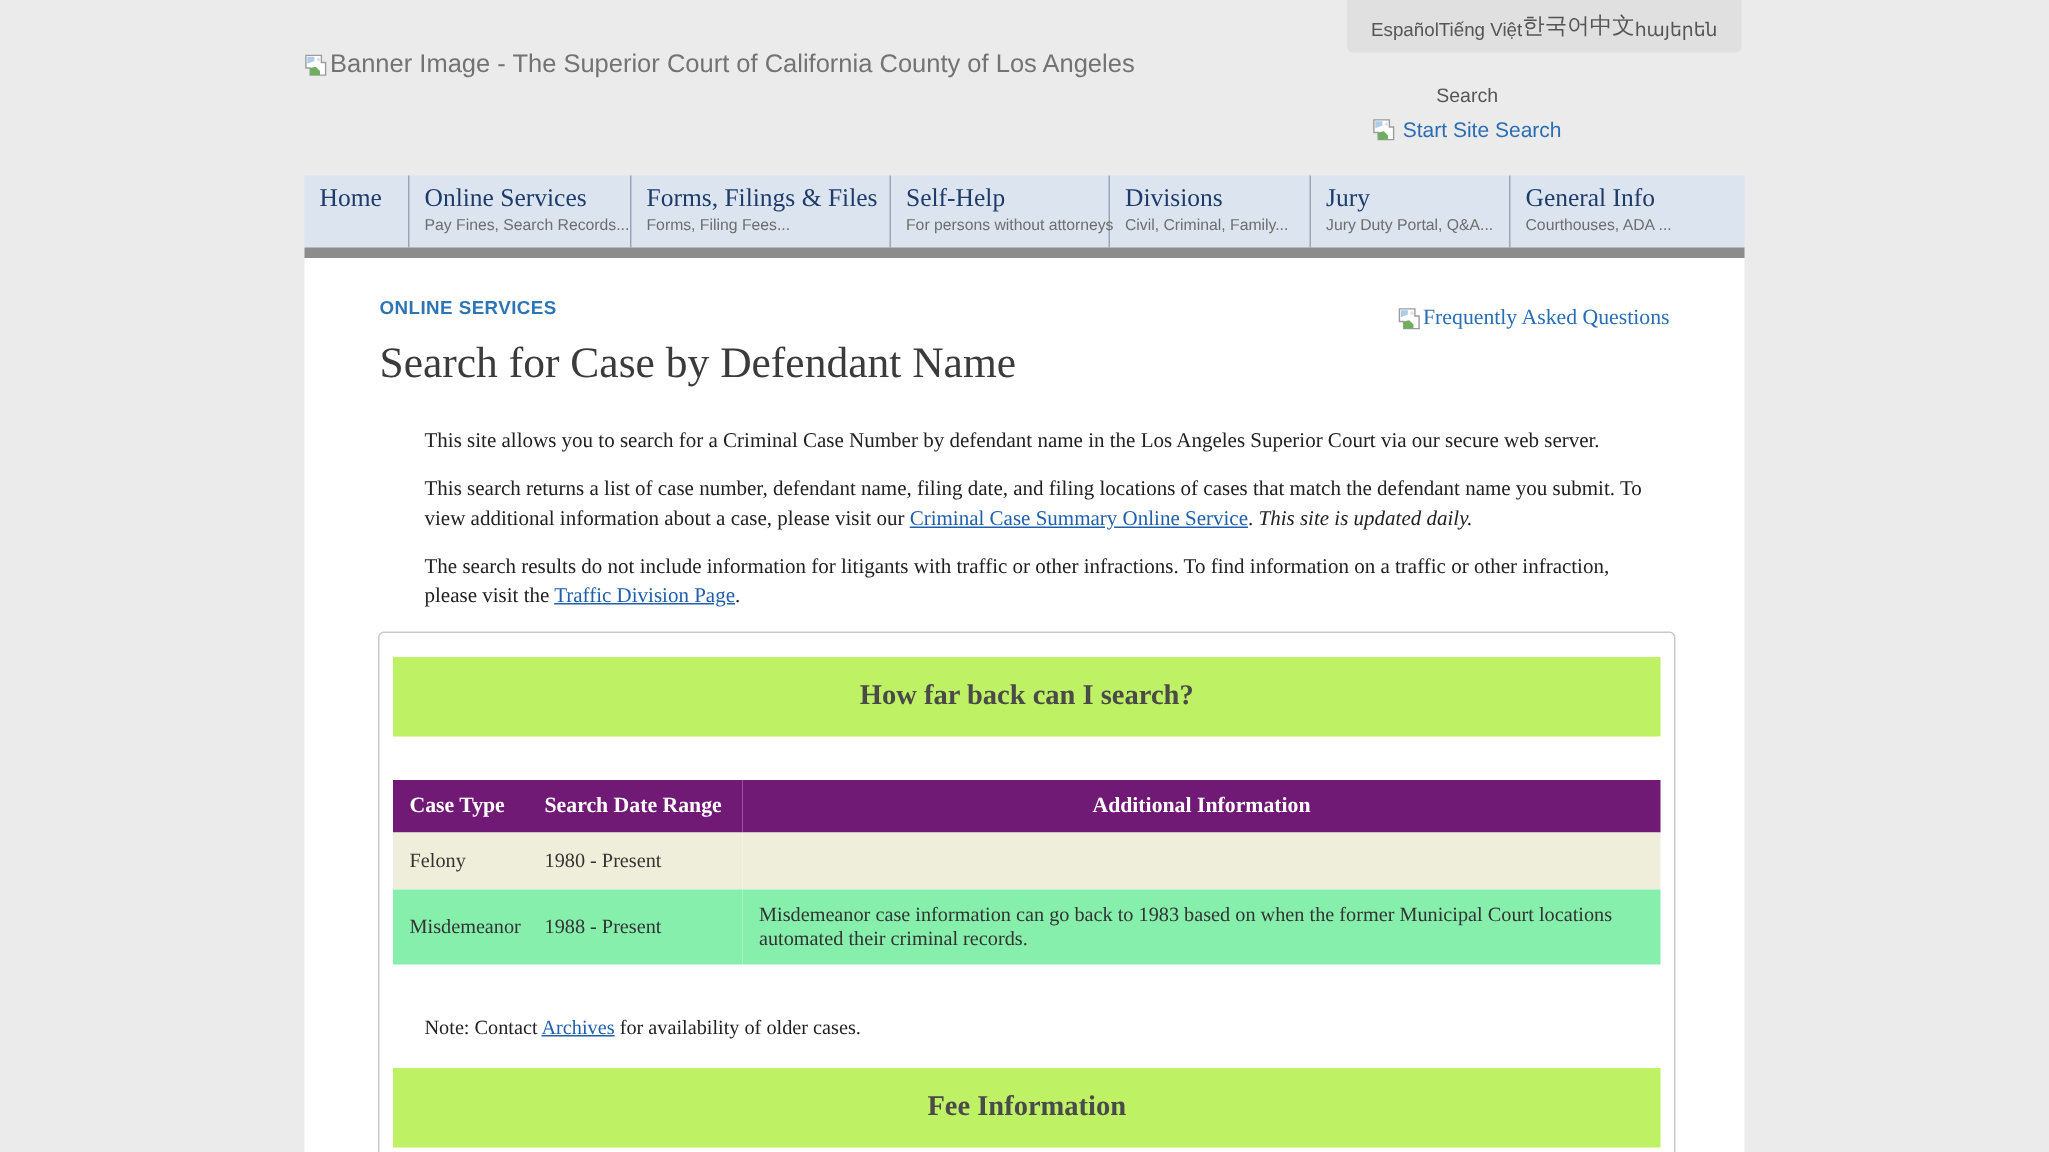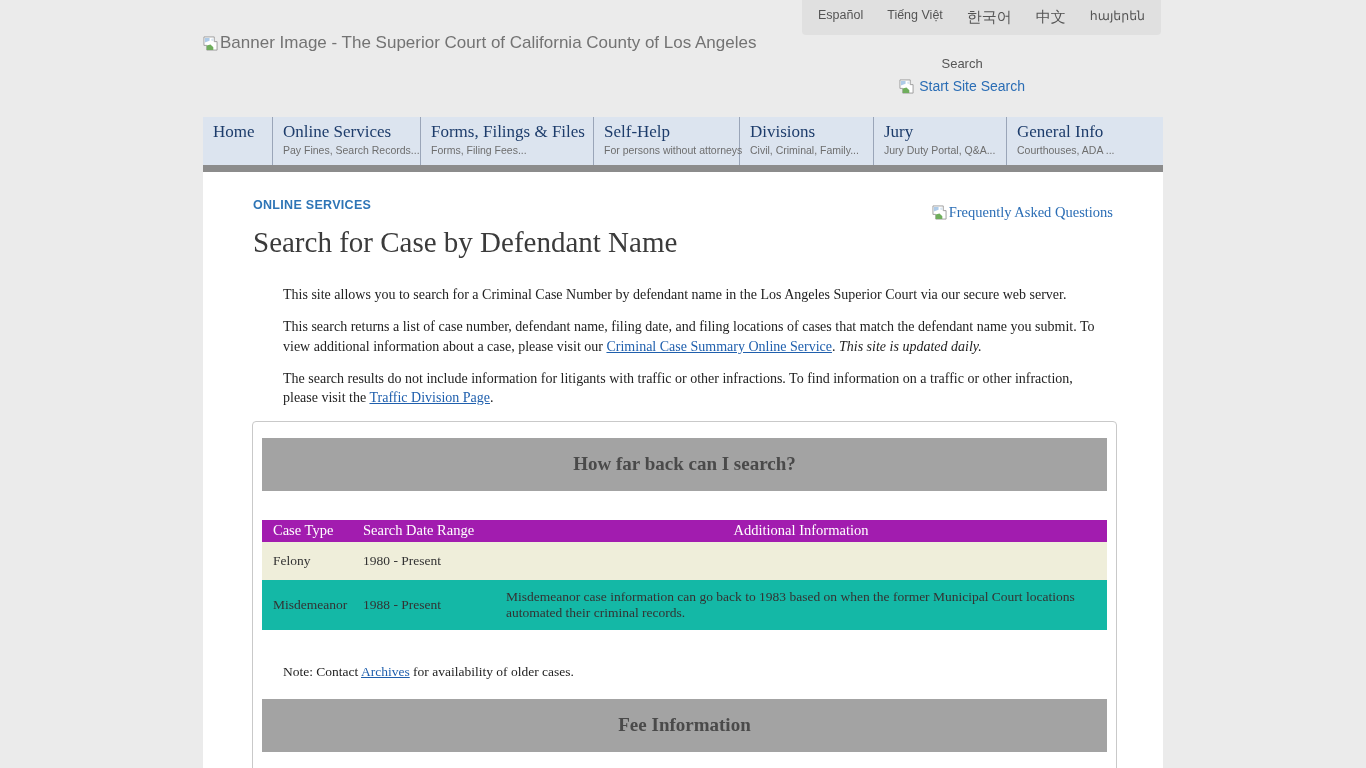--- a/index.html
+++ b/index.html
@@ -5,38 +5,38 @@
   * { margin: 0; padding: 0; box-sizing: border-box; }
   html, body { width: 1366px; height: 768px; overflow: hidden; }
   body { background: #ebebeb; font-family: "Liberation Serif", serif; }
 
   .page { width: 960px; margin: 0 auto; position: relative; height: 768px; }
 
   
   .lang-bar {
     position: absolute; top: 0; right: 2px;
     background: #e0e0e0; border-radius: 0 0 4px 4px;
-    padding: 8px 16px; display: flex; gap: 24px; align-items: flex-start;
+    padding: 8px 16px; display: flex; align-items: flex-end;
   }
   .lang-bar a {
     font-family: "Liberation Sans", sans-serif; font-size: 12.5px;
     color: #555; text-decoration: none; cursor: pointer;
   }
   .lang-bar a.cjk-large { font-size: 15px; }
 
   
   .header { position: relative; height: 117px; }
   .banner-link {
     position: absolute; left: 0; top: 33px;
     display: inline-flex; align-items: center; gap: 2px;
     font-family: "Liberation Sans", sans-serif; font-size: 17px;
     color: #737373; text-decoration: none; cursor: pointer;
   }
   .search-block {
-    position: absolute; top: 56px; right: 138px;
+    position: absolute; top: 56px; right: 122px;
     display: flex; flex-direction: column; align-items: center; gap: 7px;
   }
   .search-label {
     font-family: "Liberation Sans", sans-serif; font-size: 13px; color: #555;
   }
   .search-link {
     display: inline-flex; align-items: center; gap: 5px;
     font-family: "Liberation Sans", sans-serif; font-size: 14px;
     color: #2a6db5; text-decoration: none; cursor: pointer;
   }
@@ -84,43 +84,43 @@
   .intro a, .note a { color: #1f5fad; text-decoration: underline; cursor: pointer; }
   .intro .italic { font-style: italic; }
 
   
   .info-box {
     margin: 6px 46px 0 49px;
     border: 1px solid #c9c9c9; border-radius: 4px;
     background: #fff; padding: 16px 9px 40px 9px;
   }
   .section-banner {
-    background: #a3a3a3; height: 53px;
+    background: #bef264; height: 53px;
     display: flex; align-items: center; justify-content: center;
   }
   .section-banner h2 {
     font-family: "Liberation Serif", serif; font-size: 19px;
     font-weight: bold; color: #4a4a4a;
   }
   table.range-table {
     width: 100%; border-collapse: collapse; table-layout: fixed;
     margin-top: 29px;
   }
   table.range-table th {
-    background: #a21caf; color: #ffffff; font-weight: normal;
+    background: #701a75; color: #ffffff; font-weight: bold;
     font-family: "Liberation Serif", serif; font-size: 14.5px;
-    height: 22px; text-align: left; padding-left: 11px;
+    height: 35px; text-align: left; padding-left: 11px;
   }
   table.range-table th.center { text-align: center; padding-left: 0; }
   table.range-table td {
     font-family: "Liberation Serif", serif; font-size: 13.5px; color: #333;
     padding: 8px 10px 8px 11px; vertical-align: middle;
   }
   table.range-table tr.row-odd { background: #efeeda; }
-  table.range-table tr.row-even { background: #14b8a6; }
+  table.range-table tr.row-even { background: #86efac; }
   table.range-table tr.row-odd td { height: 38px; }
   table.range-table tr.row-even td { height: 50px; }
   .col-type { width: 90px; }
   .col-range { width: 143px; }
 
   .note {
     margin: 34px 0 0 21px;
     font-family: "Liberation Serif", serif; font-size: 13.5px; color: #222;
   }
   .fee-banner { margin-top: 19px; }

